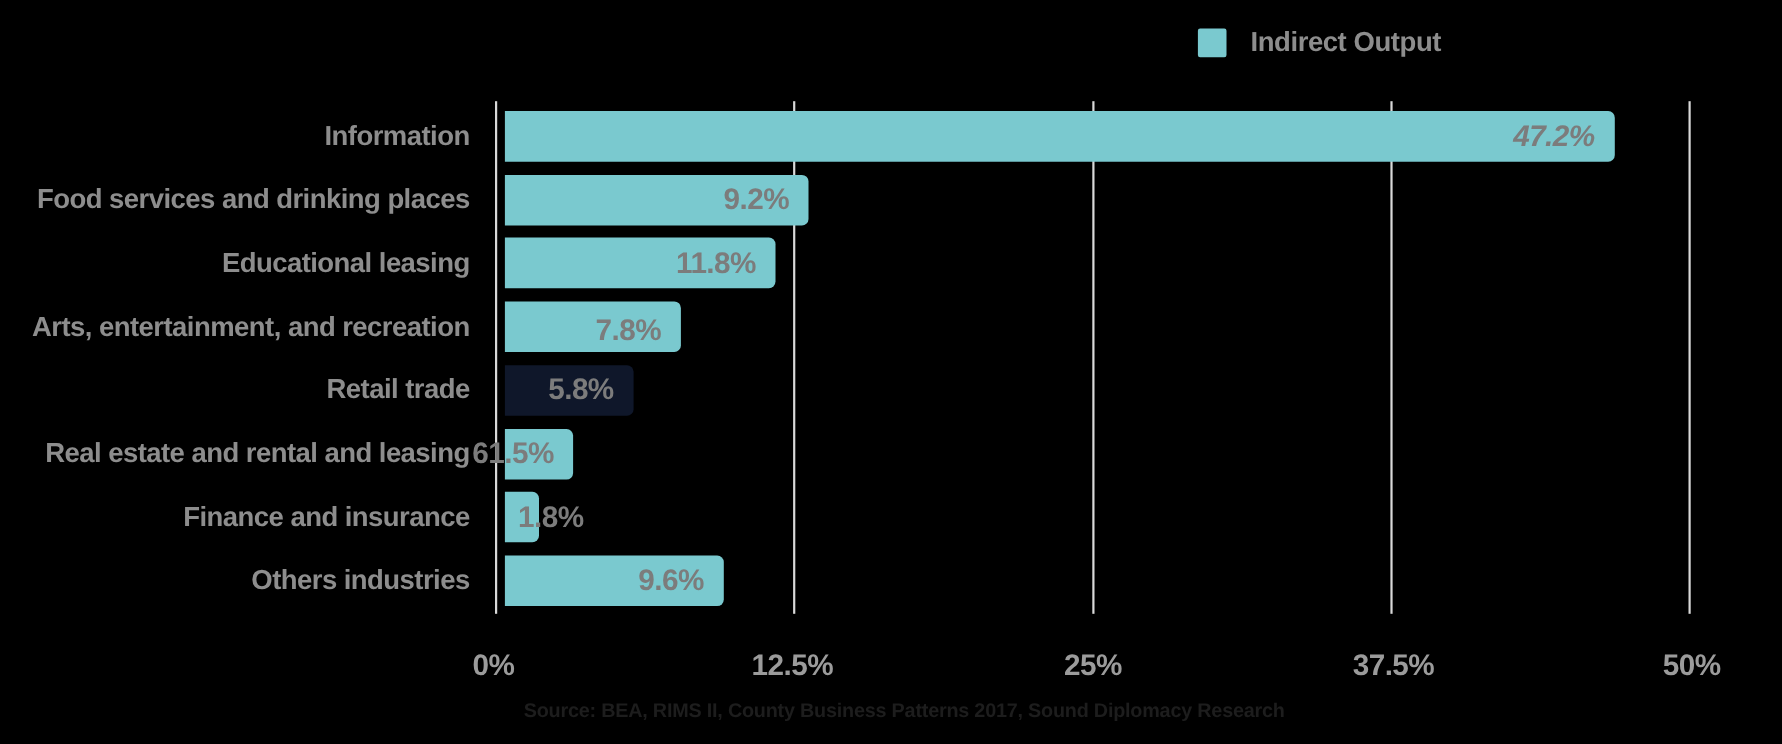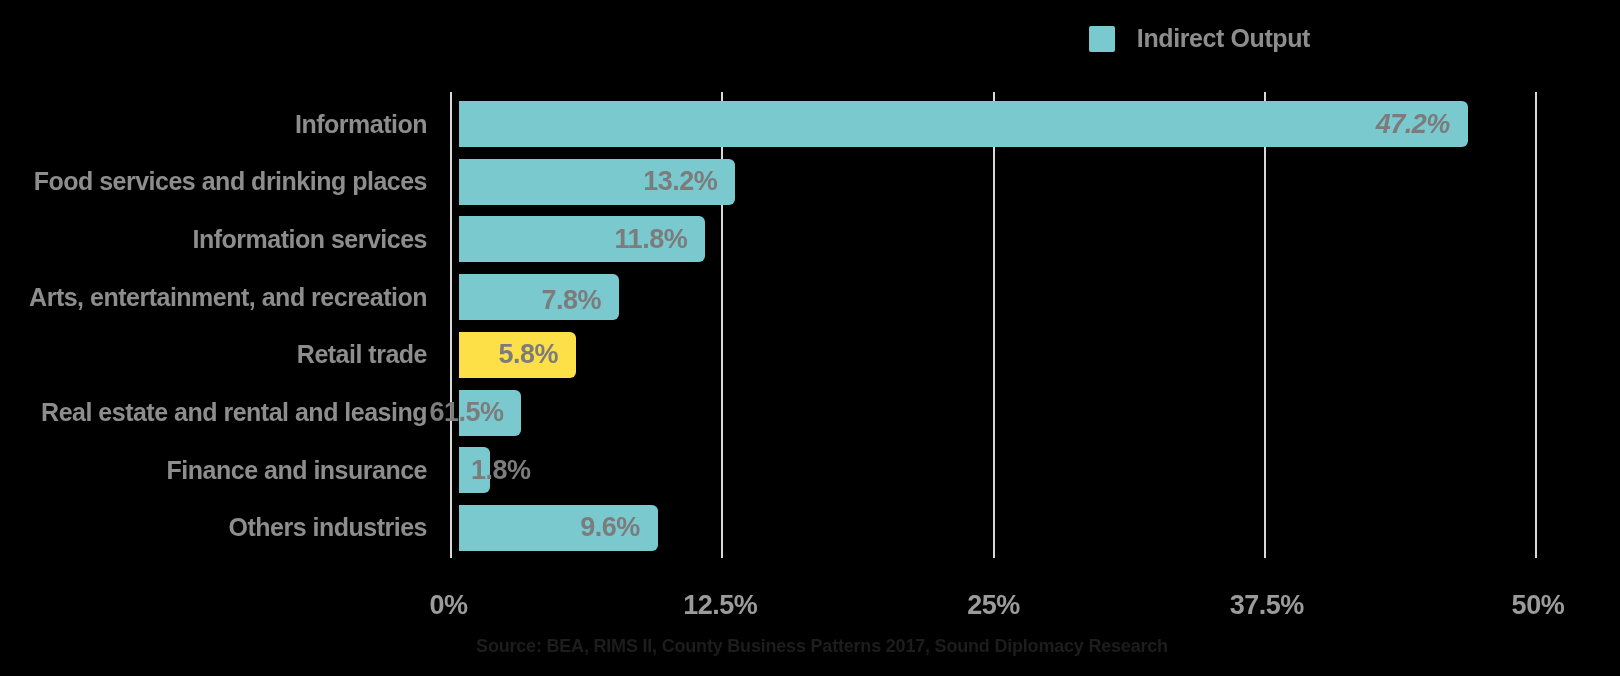--- a/index.html
+++ b/index.html
@@ -151,44 +151,44 @@
           <div class="bar-wrap" style="width: 94.4%;">
             <div class="bar" style="width: 100%; background: rgb(122, 201, 207); font-style: italic;">
               <span class="bar-value">47.2%</span>
             </div>
           </div>
         </div>
         <div class="row">
           <div class="cat-label">Food services and drinking places</div>
           <div class="bar-wrap" style="width: 26.4%;">
             <div class="bar" style="width: 100%; background: rgb(122, 201, 207);">
-              <span class="bar-value">13.2%</span>
-            </div>
-          </div>
-        </div>
-        <div class="row">
-          <div class="cat-label">Information services</div>
+              <span class="bar-value">9.2%</span>
+            </div>
+          </div>
+        </div>
+        <div class="row">
+          <div class="cat-label">Educational leasing</div>
           <div class="bar-wrap" style="width: 23.6%;">
             <div class="bar" style="width: 100%; background: rgb(122, 201, 207);">
               <span class="bar-value">11.8%</span>
             </div>
           </div>
         </div>
         <div class="row">
           <div class="cat-label">Arts, entertainment, and recreation</div>
           <div class="bar-wrap" style="width: 15.6%;">
             <div class="bar" style="width: 100%; background: rgb(122, 201, 207); align-items: flex-end;">
               <span class="bar-value">7.8%</span>
             </div>
           </div>
         </div>
         <div class="row">
           <div class="cat-label">Retail trade</div>
           <div class="bar-wrap" style="width: 11.6%;">
-            <div class="bar" style="width: 100%; background: #fde047;">
+            <div class="bar" style="width: 100%; background: #0f172a;">
               <span class="bar-value">5.8%</span>
             </div>
           </div>
         </div>
         <div class="row">
           <div class="cat-label">Real estate and rental and leasing</div>
           <div class="bar-wrap" style="width: 5.8%;">
             <div class="bar" style="width: 100%; background: rgb(122, 201, 207);">
               <span class="bar-value">61.5%</span>
             </div>

